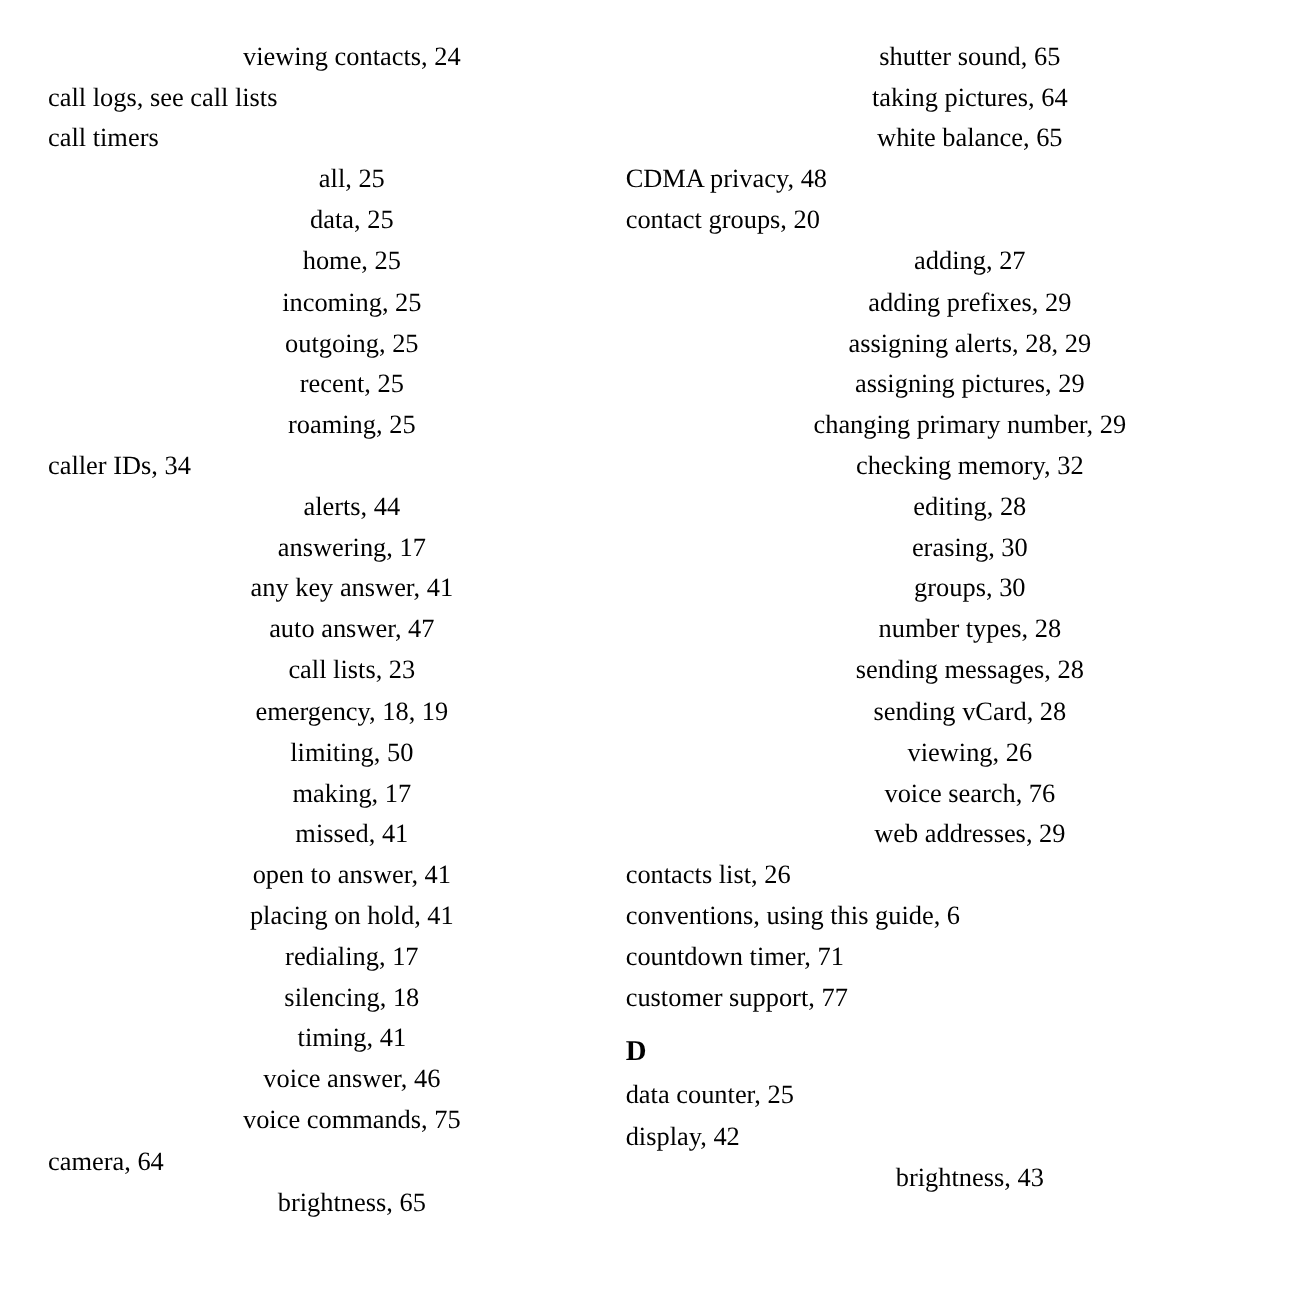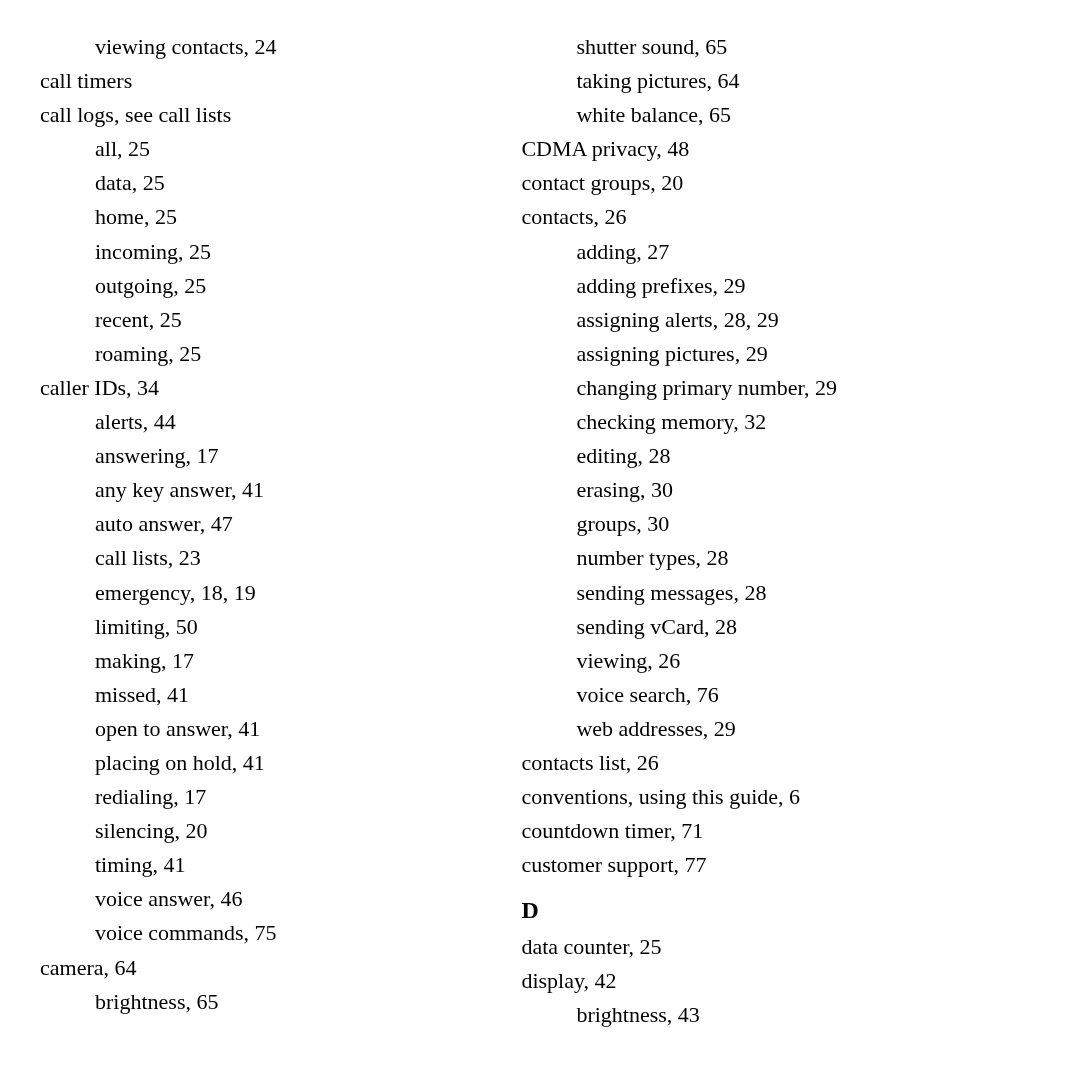--- a/index.html
+++ b/index.html
@@ -37,70 +37,70 @@
     .right-column {
       width: 550px;
       padding-left: 10px;
     }
     .index-line {
       line-height: 1.55;
       white-space: nowrap;
     }
     .indent1 {
       padding-left: 55px;
+      text-align: center;
     }
     .section-header {
       margin-top: 10px;
       font-size: 24px;
       font-weight: bold;
     }
   </style>
 </head>
 <body>
 
 <div class="page">
   <div class="content-columns">
     <div class="left-column" id="left-col">
         <div class="index-line indent1">viewing contacts, 24</div>
+        <div class="index-line">call logs, see call lists</div>
         <div class="index-line">call timers</div>
-        <div class="index-line">call logs, see call lists</div>
         <div class="index-line indent1">all, 25</div>
         <div class="index-line indent1">data, 25</div>
         <div class="index-line indent1">home, 25</div>
         <div class="index-line indent1">incoming, 25</div>
         <div class="index-line indent1">outgoing, 25</div>
         <div class="index-line indent1">recent, 25</div>
         <div class="index-line indent1">roaming, 25</div>
         <div class="index-line">caller IDs, 34</div>
         <div class="index-line indent1">alerts, 44</div>
         <div class="index-line indent1">answering, 17</div>
         <div class="index-line indent1">any key answer, 41</div>
         <div class="index-line indent1">auto answer, 47</div>
         <div class="index-line indent1">call lists, 23</div>
         <div class="index-line indent1">emergency, 18, 19</div>
         <div class="index-line indent1">limiting, 50</div>
         <div class="index-line indent1">making, 17</div>
         <div class="index-line indent1">missed, 41</div>
         <div class="index-line indent1">open to answer, 41</div>
         <div class="index-line indent1">placing on hold, 41</div>
         <div class="index-line indent1">redialing, 17</div>
-        <div class="index-line indent1">silencing, 20</div>
+        <div class="index-line indent1">silencing, 18</div>
         <div class="index-line indent1">timing, 41</div>
         <div class="index-line indent1">voice answer, 46</div>
         <div class="index-line indent1">voice commands, 75</div>
         <div class="index-line">camera, 64</div>
         <div class="index-line indent1">brightness, 65</div>
       </div>
     <div class="right-column" id="right-col">
         <div class="index-line indent1">shutter sound, 65</div>
         <div class="index-line indent1">taking pictures, 64</div>
         <div class="index-line indent1">white balance, 65</div>
         <div class="index-line">CDMA privacy, 48</div>
         <div class="index-line">contact groups, 20</div>
-        <div class="index-line">contacts, 26</div>
         <div class="index-line indent1">adding, 27</div>
         <div class="index-line indent1">adding prefixes, 29</div>
         <div class="index-line indent1">assigning alerts, 28, 29</div>
         <div class="index-line indent1">assigning pictures, 29</div>
         <div class="index-line indent1">changing primary number, 29</div>
         <div class="index-line indent1">checking memory, 32</div>
         <div class="index-line indent1">editing, 28</div>
         <div class="index-line indent1">erasing, 30</div>
         <div class="index-line indent1">groups, 30</div>
         <div class="index-line indent1">number types, 28</div>

